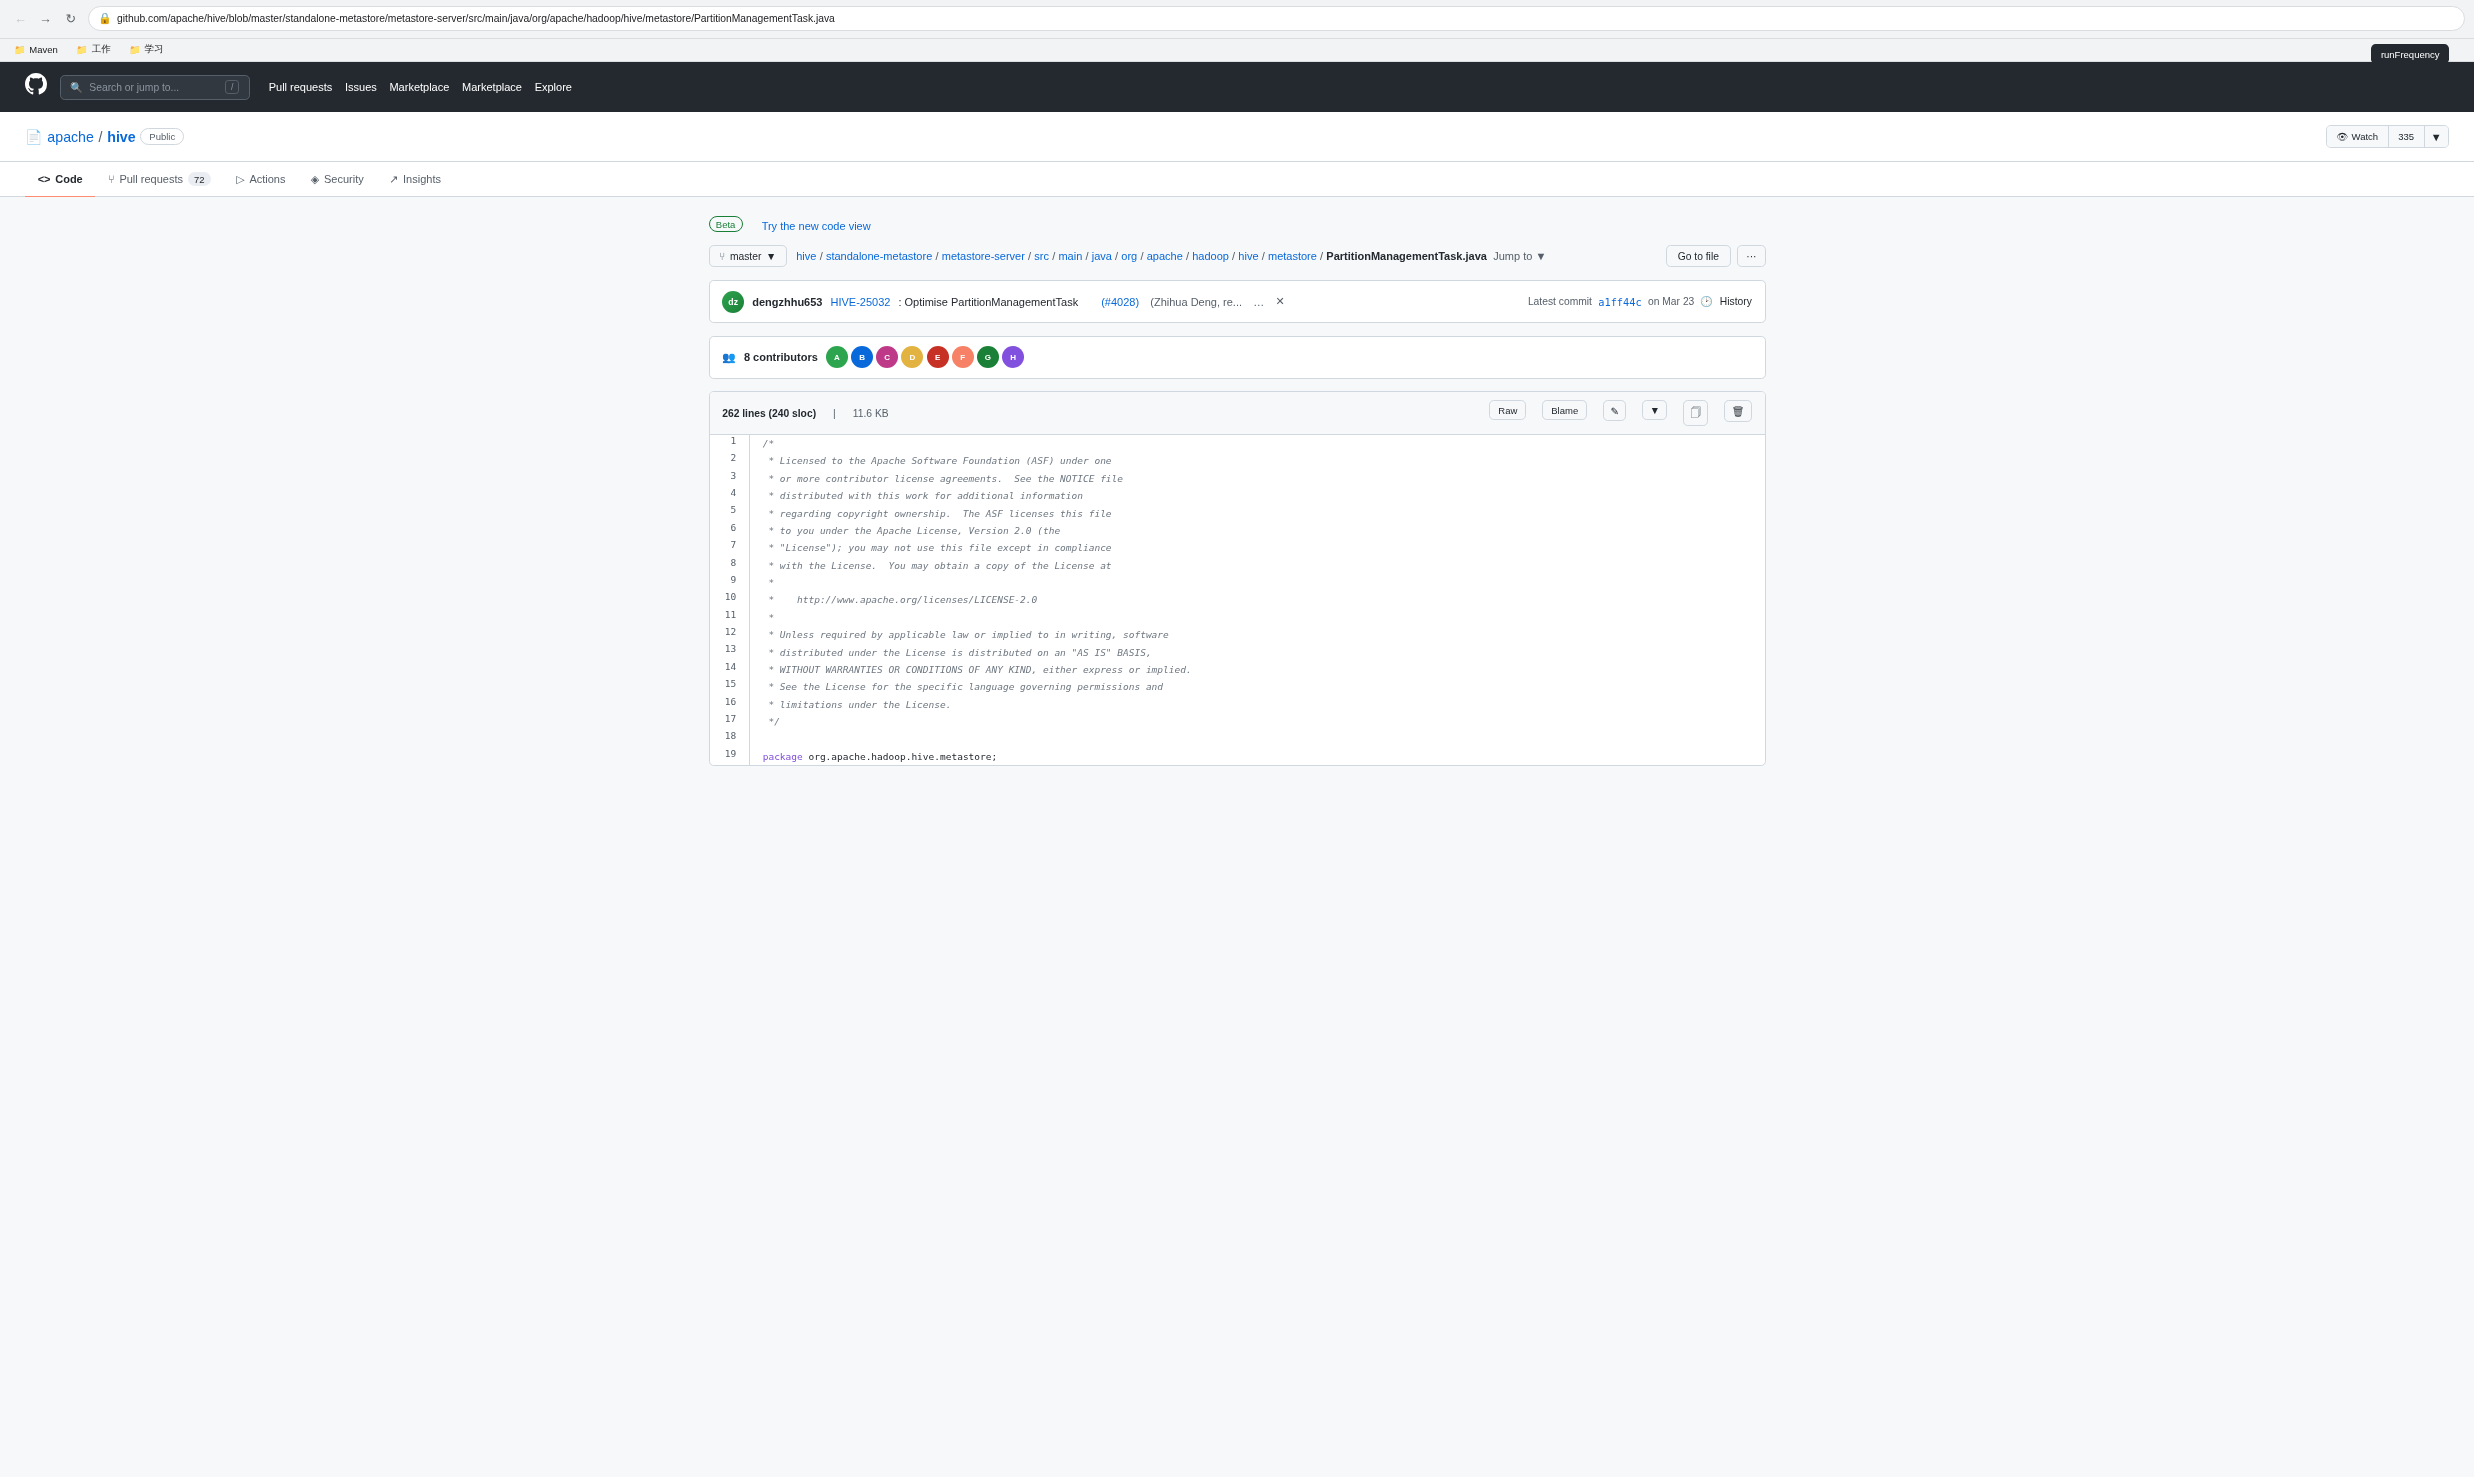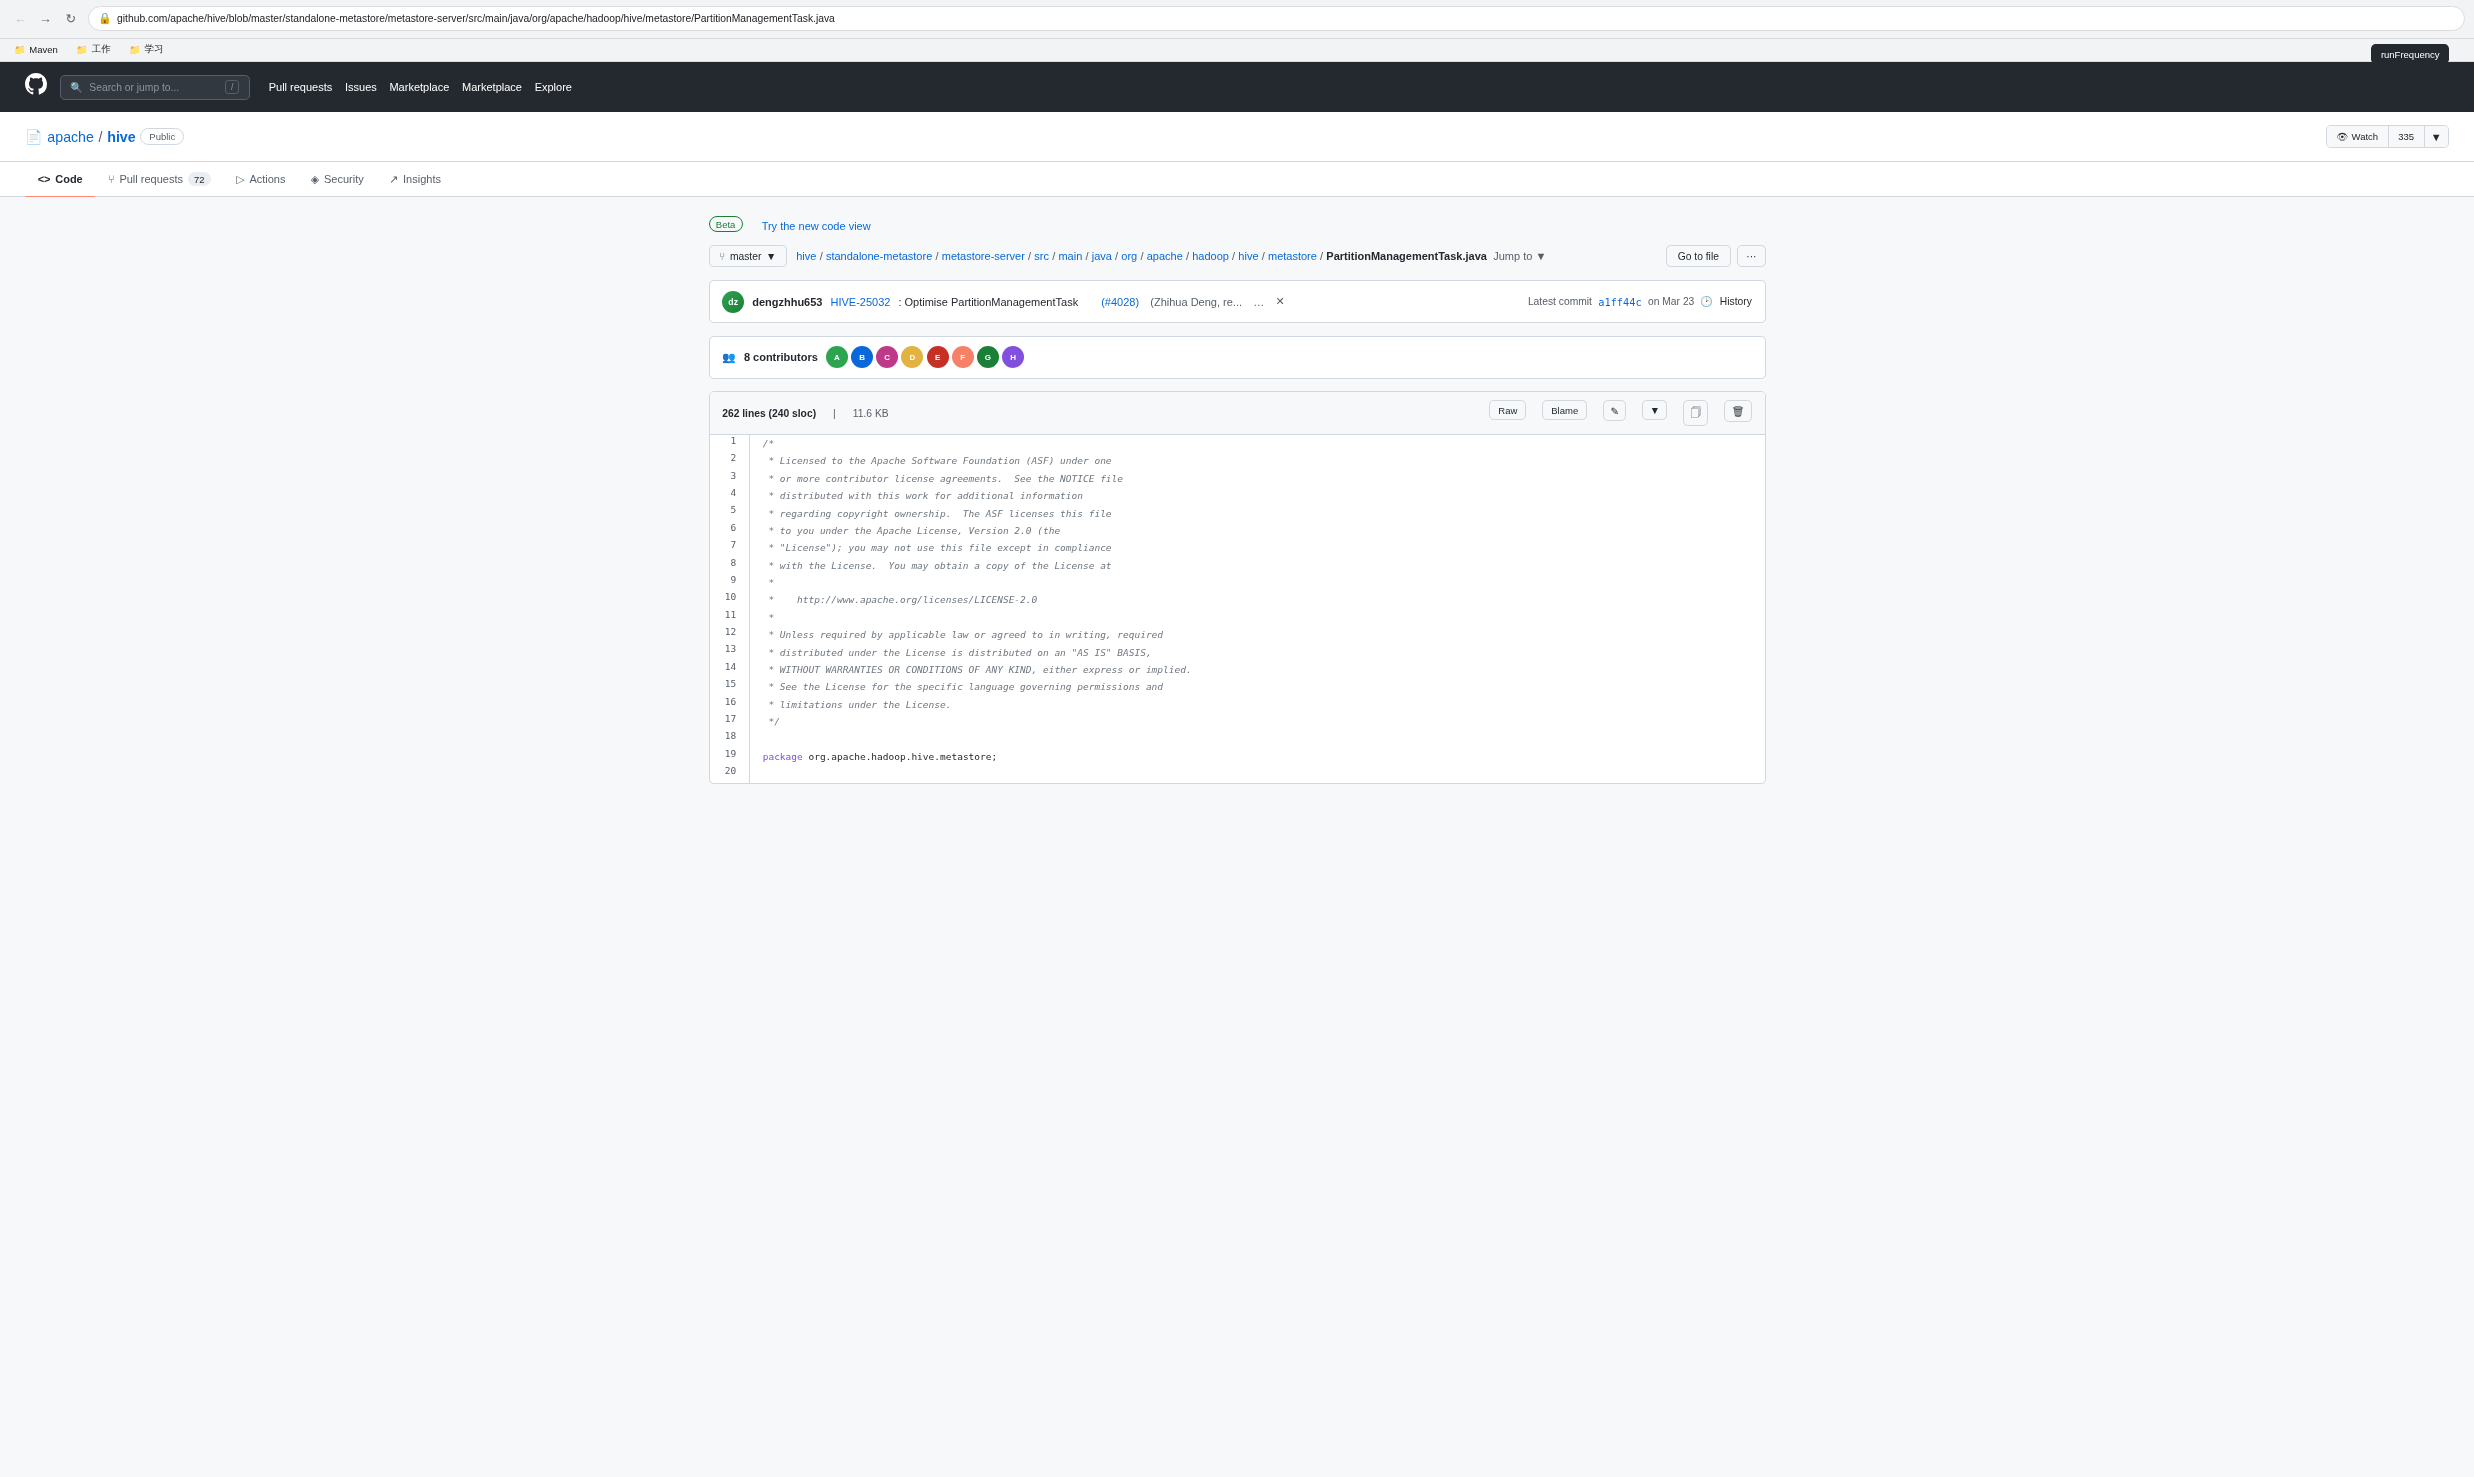--- a/index.html
+++ b/index.html
@@ -470,21 +470,21 @@
             <tr class="code-row">
               <td class="line-num">10</td>
               <td class="line-code" style="color: rgb(110, 119, 129); font-style: italic;"> *    http://www.apache.org/licenses/LICENSE-2.0</td>
             </tr>
             <tr class="code-row">
               <td class="line-num">11</td>
               <td class="line-code" style="color: rgb(110, 119, 129); font-style: italic;"> *</td>
             </tr>
             <tr class="code-row">
               <td class="line-num">12</td>
-              <td class="line-code" style="color: rgb(110, 119, 129); font-style: italic;"> * Unless required by applicable law or agreed to in writing, required</td>
+              <td class="line-code" style="color: rgb(110, 119, 129); font-style: italic;"> * Unless required by applicable law or implied to in writing, software</td>
             </tr>
             <tr class="code-row">
               <td class="line-num">13</td>
               <td class="line-code" style="color: rgb(110, 119, 129); font-style: italic;"> * distributed under the License is distributed on an "AS IS" BASIS,</td>
             </tr>
             <tr class="code-row">
               <td class="line-num">14</td>
               <td class="line-code" style="color: rgb(110, 119, 129); font-style: italic;"> * WITHOUT WARRANTIES OR CONDITIONS OF ANY KIND, either express or implied.</td>
             </tr>
             <tr class="code-row">
@@ -500,23 +500,19 @@
               <td class="line-code" style="color: rgb(110, 119, 129); font-style: italic;"> */</td>
             </tr>
             <tr class="code-row">
               <td class="line-num">18</td>
               <td class="line-code"></td>
             </tr>
             <tr class="code-row">
               <td class="line-num">19</td>
               <td class="line-code"><span style="color: rgb(130, 80, 223);">package </span><span>org.apache.hadoop.hive.metastore;</span></td>
             </tr>
-            <tr class="code-row">
-              <td class="line-num">20</td>
-              <td class="line-code"></td>
-            </tr>
           </tbody>
       </table>
     </div>
   </div>
 
 </div>
 
 
 </body></html>

